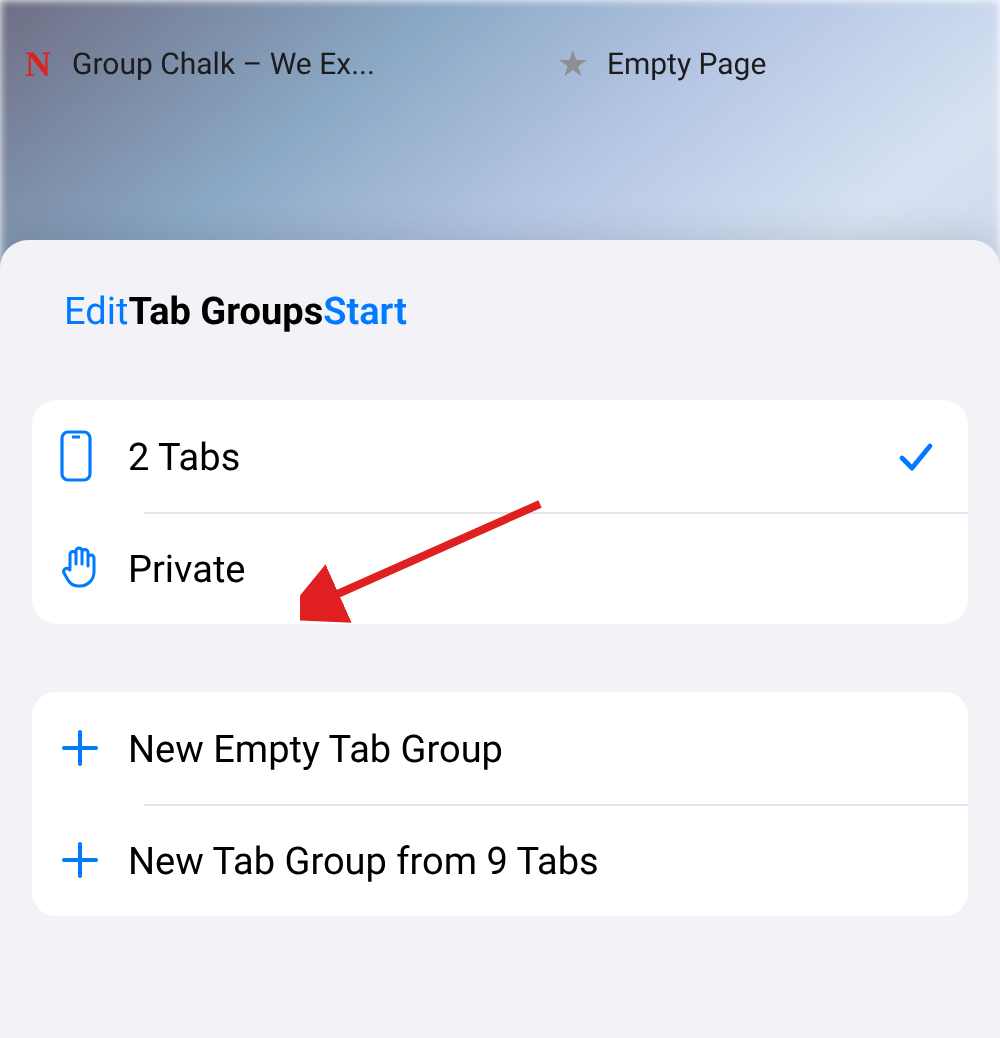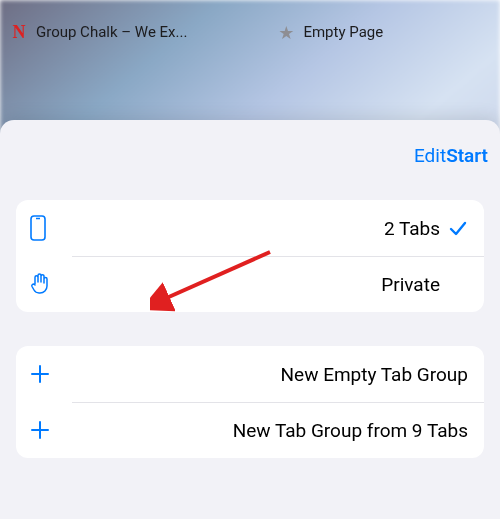--- a/index.html
+++ b/index.html
@@ -25,38 +25,37 @@
       width: 18px; height: 18px; display: inline-flex; align-items: center; justify-content: center;
       color: #8e8e93; font-size: 18px;
     }
     .sheet {
       position: absolute; left: 0; right: 0; bottom: 0; top: 120px;
       background: #f2f2f7;
       border-top-left-radius: 14px; border-top-right-radius: 14px;
       box-shadow: 0 -2px 18px rgba(0,0,0,0.12);
     }
     .sheet-header {
-      height: 70px; display: flex; align-items: center; justify-content: flex-end;
-      padding: 0 12px;
+      height: 70px; display: flex; align-items: center; justify-content: flex-start;
+      padding: 0 32px;
     }
     .hlink { color: #007aff; font-size: 19px; }
     .hlink.bold { font-weight: 600; }
     .htitle { font-size: 19px; font-weight: 700; color: #000; }
     .group {
       margin: 10px 16px 0 16px;
       background: #fff; border-radius: 12px;
       overflow: hidden;
     }
     .group + .group { margin-top: 34px; }
     .row {
       display: flex; align-items: center;
       min-height: 56px;
       padding: 0 16px 0 14px;
       position: relative;
-      text-align: right;
     }
     .row + .row::before {
       content: ""; position: absolute; left: 56px; right: 0; top: 0;
       height: 1px; background: #e3e3e8;
     }
     .row .icon-slot {
       width: 34px; display: flex; align-items: center; justify-content: flex-start;
       color: #007aff; flex-shrink: 0;
     }
     .row .label {
@@ -84,20 +83,21 @@
   </div>
   <div class="tab-card" style="margin-left:70px">
     <span class="favicon-star">★</span>
     <span>Empty Page</span>
   </div>
 </div>
 
 <div class="sheet">
   <div class="sheet-header">
     <span class="hlink">Edit</span>
+    <span class="htitle">Tab Groups</span>
     <span class="hlink bold">Start</span>
   </div>
 
   <div class="group">
     <div class="row">
       <span class="icon-slot">
         <svg width="16" height="26" viewBox="0 0 16 26" fill="none" stroke="#007aff" stroke-width="1.6">
           <rect x="1" y="1" width="14" height="24" rx="3"></rect>
           <line x1="6" y1="3.5" x2="10" y2="3.5" stroke-width="1.4"></line>
         </svg>

